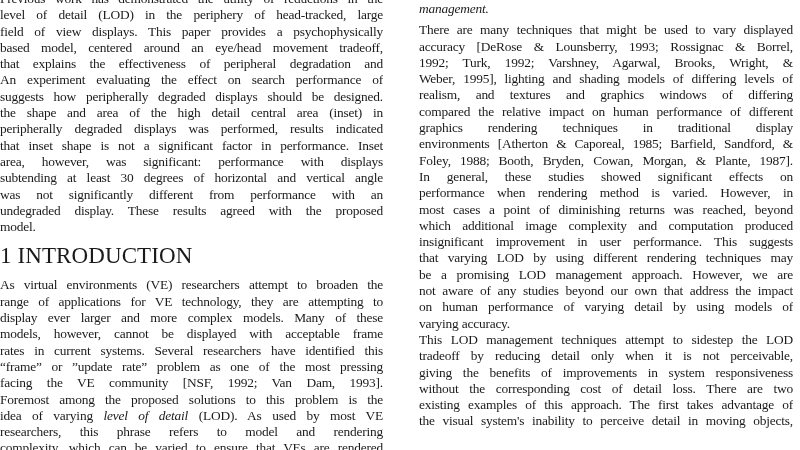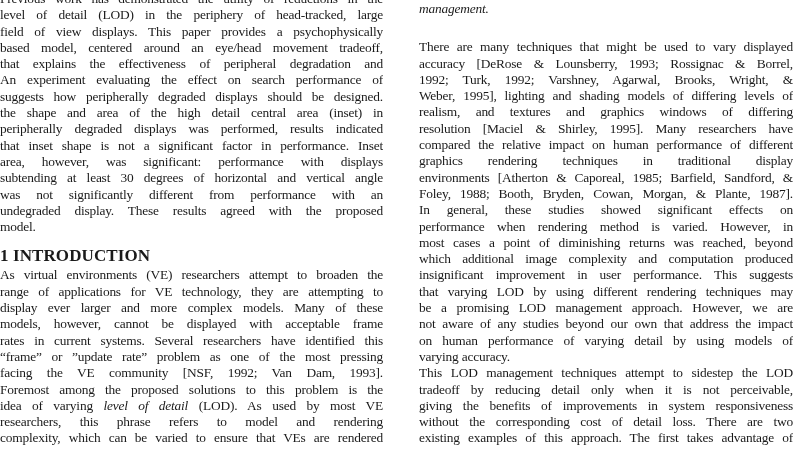--- a/index.html
+++ b/index.html
@@ -25,41 +25,41 @@
     left: 0px;
     top: -9px;          
     width: 383px;
   }
   #col-right {
     left: 419px;
     top: 1px;
     width: 374px;
   }
   .para { margin: 0; }
-  .para + .para { margin-top: 22px; }
+  .para + .para { margin-top: 5px; }
   .para.tight { margin-top: 0px; }
   .line {
     height: 16.3px;
     line-height: 16.3px;
     font-size: 13.4px;
     letter-spacing: -0.2px;
     text-align: justify;
     text-align-last: justify;
     overflow: hidden;
     white-space: normal;
   }
   .line.para-end {
     text-align: left;
     text-align-last: left;
   }
   .heading {
-    font-weight: bold;
-    font-size: 17px;
+    font-weight: normal;
+    font-size: 23px;
     line-height: 22px;
-    margin: 10px 0 0 0;
+    margin: 10px 0 10px 0;
     letter-spacing: 0.1px;
   }
   em { }
 </style>
 </head>
 <body>
 
 <div class="page">
   <div class="col" id="col-left">
       <div class="para">
@@ -97,21 +97,20 @@
   <div class="col" id="col-right">
       <div class="para">
         <div class="line para-end"><em>management.</em></div>
       </div>
       <div class="para">
         <div class="line">There are many techniques that might be used to vary displayed</div>
         <div class="line">accuracy [DeRose &amp; Lounsberry, 1993; Rossignac &amp; Borrel,</div>
         <div class="line">1992; Turk, 1992; Varshney, Agarwal, Brooks, Wright, &amp;</div>
         <div class="line">Weber, 1995], lighting and shading models of differing levels of</div>
         <div class="line">realism, and textures and graphics windows of differing</div>
-        <div class="line">resolution [Maciel &amp; Shirley, 1995].  Many researchers have</div>
         <div class="line">compared the relative impact on human performance of different</div>
         <div class="line">graphics rendering techniques in traditional display</div>
         <div class="line">environments [Atherton &amp; Caporeal, 1985; Barfield, Sandford, &amp;</div>
         <div class="line">Foley, 1988; Booth, Bryden, Cowan, Morgan, &amp; Plante, 1987].</div>
         <div class="line">In general, these studies showed significant effects on</div>
         <div class="line">performance when rendering method is varied.  However, in</div>
         <div class="line">most cases a point of diminishing returns was reached, beyond</div>
         <div class="line">which additional image complexity and computation produced</div>
         <div class="line">insignificant improvement in user performance.  This suggests</div>
         <div class="line">that varying LOD by using different rendering techniques may</div>

